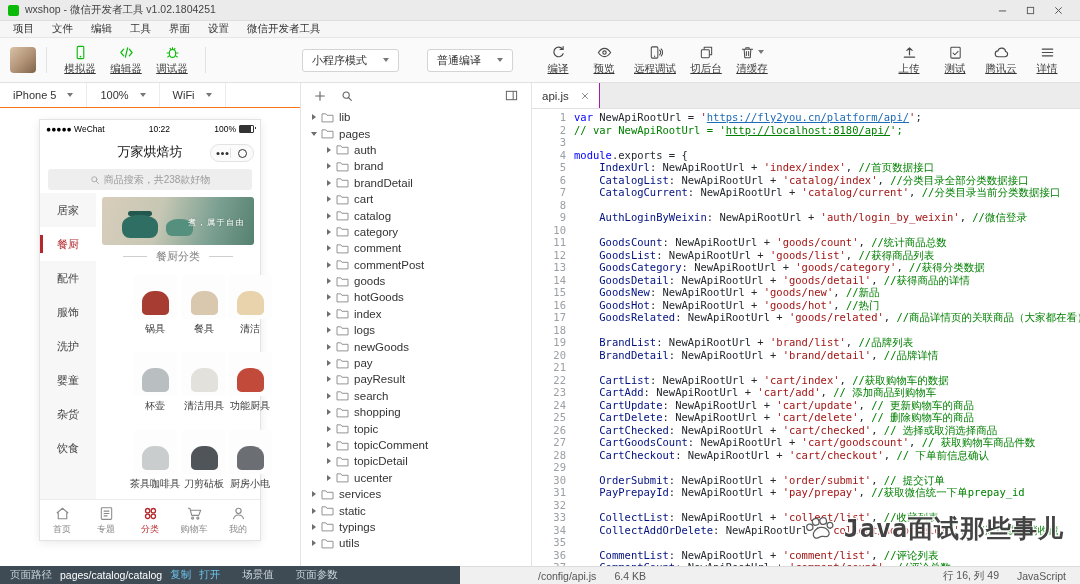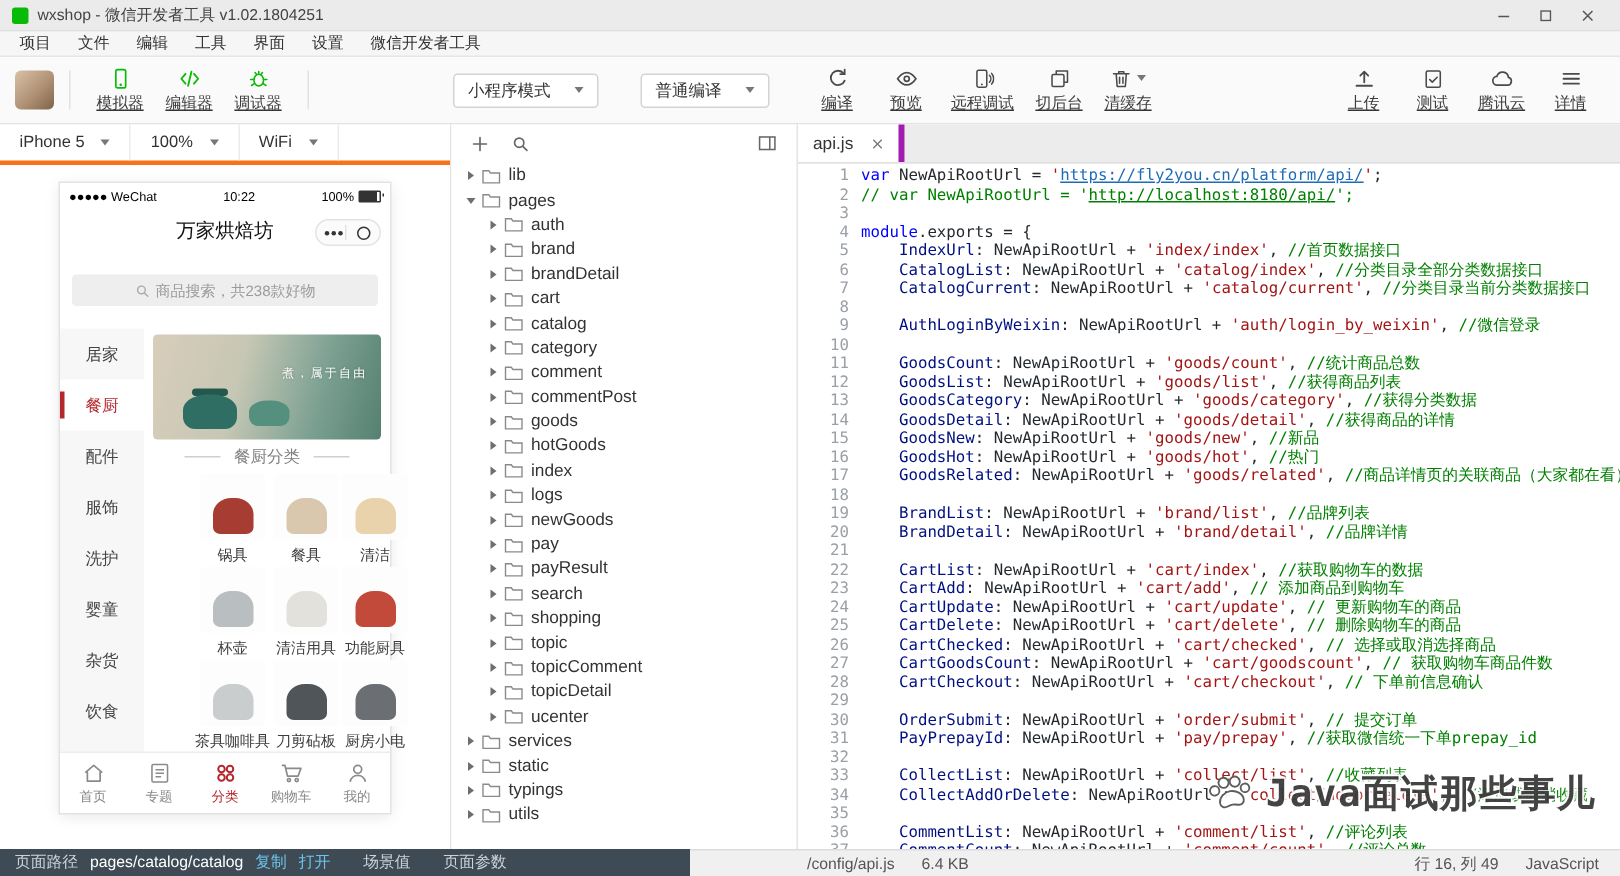--- a/index.html
+++ b/index.html
@@ -31,40 +31,40 @@
   .dd-mode{margin-left:86px;}
   .dd-compile{margin-left:28px;}
   .actions{margin-left:22px;}
   .right-actions{margin-left:auto;}
 
   
   .main{flex:1;display:flex;min-height:0;}
 
   
   .simulator{width:300px;border-right:1px solid #e4e4e4;display:flex;flex-direction:column;background:#fff;flex-shrink:0;}
-  .sim-toolbar{height:24px;border-bottom:3px solid #f97316;display:flex;align-items:stretch;flex-shrink:0;}
+  .sim-toolbar{height:24px;border-bottom:1px solid #f97316;display:flex;align-items:stretch;flex-shrink:0;}
   .sim-dd{display:flex;align-items:center;gap:11px;padding:0 13px;font-size:11px;color:#333;border-right:1px solid #ececec;}
   .phone{width:220px;margin:12px auto 0;background:#fff;box-shadow:0 0 0 1px #e3e3e3,0 2px 10px rgba(0,0,0,.10);display:flex;flex-direction:column;height:420px;}
   .p-status{height:17px;display:flex;align-items:center;justify-content:space-between;padding:0 6px;font-size:8.5px;color:#000;}
   .p-batt{display:flex;align-items:center;gap:3px;}
   .batt-icon{width:13px;height:6px;border:1px solid #333;border-radius:1px;position:relative;background:linear-gradient(to right,#333 85%,transparent 85%);}
   .batt-icon::after{content:'';position:absolute;right:-3px;top:1px;width:1.5px;height:2.5px;background:#333;}
   .p-nav{height:29px;position:relative;display:flex;align-items:center;justify-content:center;font-size:13px;color:#111;}
   .p-capsule{position:absolute;right:6px;top:7px;width:42px;height:16px;border:1px solid #e3e3e3;border-radius:9px;background:#fbfbfb;display:flex;align-items:center;justify-content:space-evenly;}
   .cap-dots{width:3px;height:3px;border-radius:50%;background:#333;box-shadow:-4.5px 0 #333,4.5px 0 #333;margin-left:3px;}
   .cap-div{width:1px;height:10px;background:#e3e3e3;}
   .cap-circle{width:7px;height:7px;border:1.5px solid #333;border-radius:50%;}
-  .p-search{height:21px;margin:15px 8px;background:#eeeeee;border-radius:3px;display:flex;align-items:center;justify-content:center;gap:4px;color:#9b9b9b;font-size:10px;flex-shrink:0;}
+  .p-search{height:21px;margin:3px 8px;background:#eeeeee;border-radius:3px;display:flex;align-items:center;justify-content:center;gap:4px;color:#9b9b9b;font-size:10px;flex-shrink:0;}
   .p-body{flex:1;display:flex;min-height:0;}
   .p-cats{width:56px;background:#f7f7f7;font-size:11px;color:#454545;flex-shrink:0;}
   .p-cat{height:34px;display:flex;align-items:center;justify-content:center;position:relative;}
   .p-cat.active{background:#fff;color:#b4282d;}
   .p-cat.active::before{content:'';position:absolute;left:0;top:8px;bottom:8px;width:3px;background:#b4282d;}
   .p-content{flex:1;padding:4px 6px 0;display:flex;flex-direction:column;min-width:0;}
-  .p-banner{height:70px;border-radius:3px;position:relative;overflow:hidden;background:linear-gradient(105deg,#d9cdbb 0%,#c6c7b4 38%,#7ba092 72%,#55806f 100%);flex-shrink:0;}
+  .p-banner{height:48px;border-radius:3px;position:relative;overflow:hidden;background:linear-gradient(105deg,#d9cdbb 0%,#c6c7b4 38%,#7ba092 72%,#55806f 100%);flex-shrink:0;}
   .pot1{position:absolute;left:20px;bottom:7px;width:36px;height:23px;border-radius:45% 45% 8px 8px;background:#2f6e63;}
   .pot2{position:absolute;left:64px;bottom:9px;width:27px;height:17px;border-radius:45% 45% 6px 6px;background:#55907e;}
   .pot-lid{position:absolute;left:26px;bottom:29px;width:24px;height:5px;border-radius:3px;background:#24584f;}
   .banner-text{position:absolute;right:9px;top:20px;font-size:8px;color:#fff;letter-spacing:1.5px;text-shadow:0 0 2px rgba(0,0,0,.25);}
   .p-section{height:22px;display:flex;align-items:center;justify-content:center;gap:9px;color:#7f7f7f;font-size:11px;flex-shrink:0;}
   .p-section::before,.p-section::after{content:'';width:24px;height:1px;background:#cfcfcf;}
   .p-grid{flex:1;display:grid;grid-template-columns:repeat(3,1fr);grid-auto-rows:1fr;column-gap:2px;margin-left:28px;}
   .p-cell{display:flex;flex-direction:column;align-items:center;justify-content:center;gap:3px;min-height:0;}
   .p-img{width:44px;height:40px;border-radius:3px;background:#fdfdfd;display:flex;align-items:flex-end;justify-content:center;padding-bottom:4px;}
   .p-shape{width:27px;height:24px;border-radius:45% 45% 18% 18%;}
@@ -80,21 +80,21 @@
   .ft-right{margin-left:auto;}
   .ft-items{flex:1;overflow:hidden;padding-top:1px;}
   .ft-item{height:16.4px;display:flex;align-items:center;gap:5px;font-size:11.5px;color:#333;}
   .chev{width:0;height:0;border-top:3.5px solid transparent;border-bottom:3.5px solid transparent;border-left:4.5px solid #6e6e6e;flex-shrink:0;}
   .chev.exp{transform:rotate(90deg);}
   .ft-item .icon{color:#8a8a8a;}
 
   
   .editor{flex:1;display:flex;flex-direction:column;background:#fff;min-width:0;}
   .ed-tabs{height:25px;background:#ececec;display:flex;border-bottom:1px solid #e0e0e0;flex-shrink:0;}
-  .ed-tab{background:#fff;padding:0 10px;display:flex;align-items:center;gap:12px;font-size:11.5px;color:#333;border-right:4px solid #a21caf;}
+  .ed-tab{background:#fff;padding:0 10px;display:flex;align-items:center;gap:12px;font-size:11.5px;color:#333;border-right:1px solid #a21caf;}
   .tab-close{color:#777;display:flex;align-items:center;}
   .ed-body{flex:1;display:flex;position:relative;font-family:"DejaVu Sans Mono","Liberation Mono",monospace;font-size:10.5px;line-height:12.5px;overflow:hidden;padding-top:2px;min-height:0;}
   .gutter{width:34px;text-align:right;color:#9aa0a6;padding-right:8px;flex-shrink:0;}
   .code{flex:1;white-space:pre;overflow:hidden;color:#24292e;}
   .tok-k{color:#0000ff;}
   .tok-key{color:#001080;}
   .tok-s{color:#a31515;}
   .tok-c{color:#008000;}
   .tok-cu{color:#008000;text-decoration:underline;}
   .tok-u{color:#1e6bb8;text-decoration:underline;}

